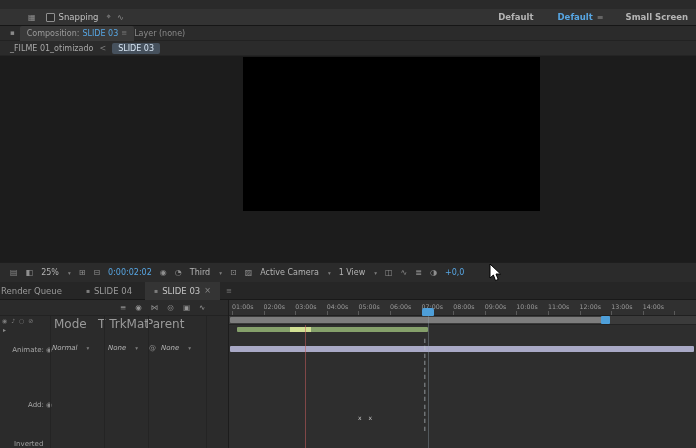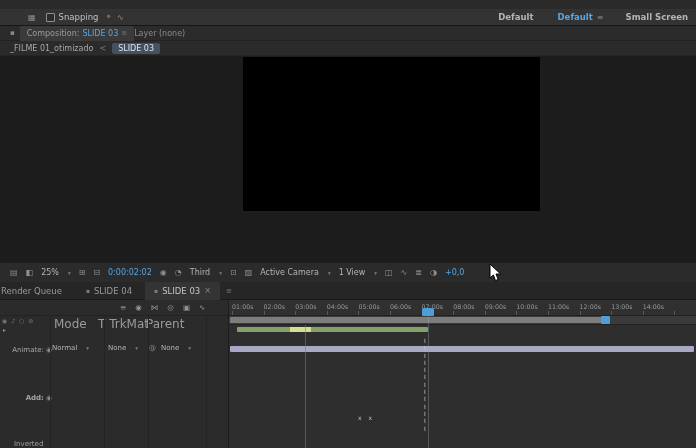--- a/index.html
+++ b/index.html
@@ -95,27 +95,27 @@
   .red-line{position:absolute;left:77px;top:25px;width:1px;height:123px;background:rgba(196,92,92,.55);}
   .cti-line{position:absolute;left:200px;top:16px;width:1px;height:132px;background:rgba(150,165,178,.35);}
   .cti-head{position:absolute;left:194px;top:8px;width:12px;height:8px;background:#4e9fd9;border-radius:2px 2px 1px 1px;}
 
   .kf-col{position:absolute;left:196px;top:38px;display:flex;flex-direction:column;align-items:center;
           gap:1.5px;font-size:6px;line-height:5.8px;color:#bfc8ce;}
   .x-marks{position:absolute;left:130px;top:114px;display:flex;gap:7px;font-size:6px;color:#c8c8c8;}
 
   .layer-twirl{position:absolute;left:3px;top:26px;font-size:6px;color:#8a8a8a;}
   .switch-row{position:absolute;left:0;top:44px;width:228px;height:10px;font-size:7px;color:#b8b8b8;}
-  .switch-row .dd{position:absolute;top:0;}
+  .switch-row .dd{position:absolute;top:0;font-style:italic;}
   .dd-mode{left:52px;} .dd-trkmat{left:108px;} .pw{position:absolute;left:149px;top:0;color:#8a8a8a;font-size:7px;}
   .dd-parent{left:161px;}
 
   .animate-row,.add-row{position:absolute;left:0;width:52px;display:flex;justify-content:flex-end;
                         gap:2px;font-size:7px;color:#a6a6a6;}
-  .animate-row{top:46px;} .add-row{top:94px;font-weight:bold;}
+  .animate-row{top:46px;} .add-row{top:101px;}
   .circle-btn{color:#8a8a8a;font-size:7px;}
   .inverted-row{position:absolute;left:14px;top:140px;font-size:7px;color:#a0a0a0;}
 
   .cursor{position:absolute;left:489px;top:263px;z-index:50;}
 </style>
 </head>
 <body>
 
 <div id="app">
 

